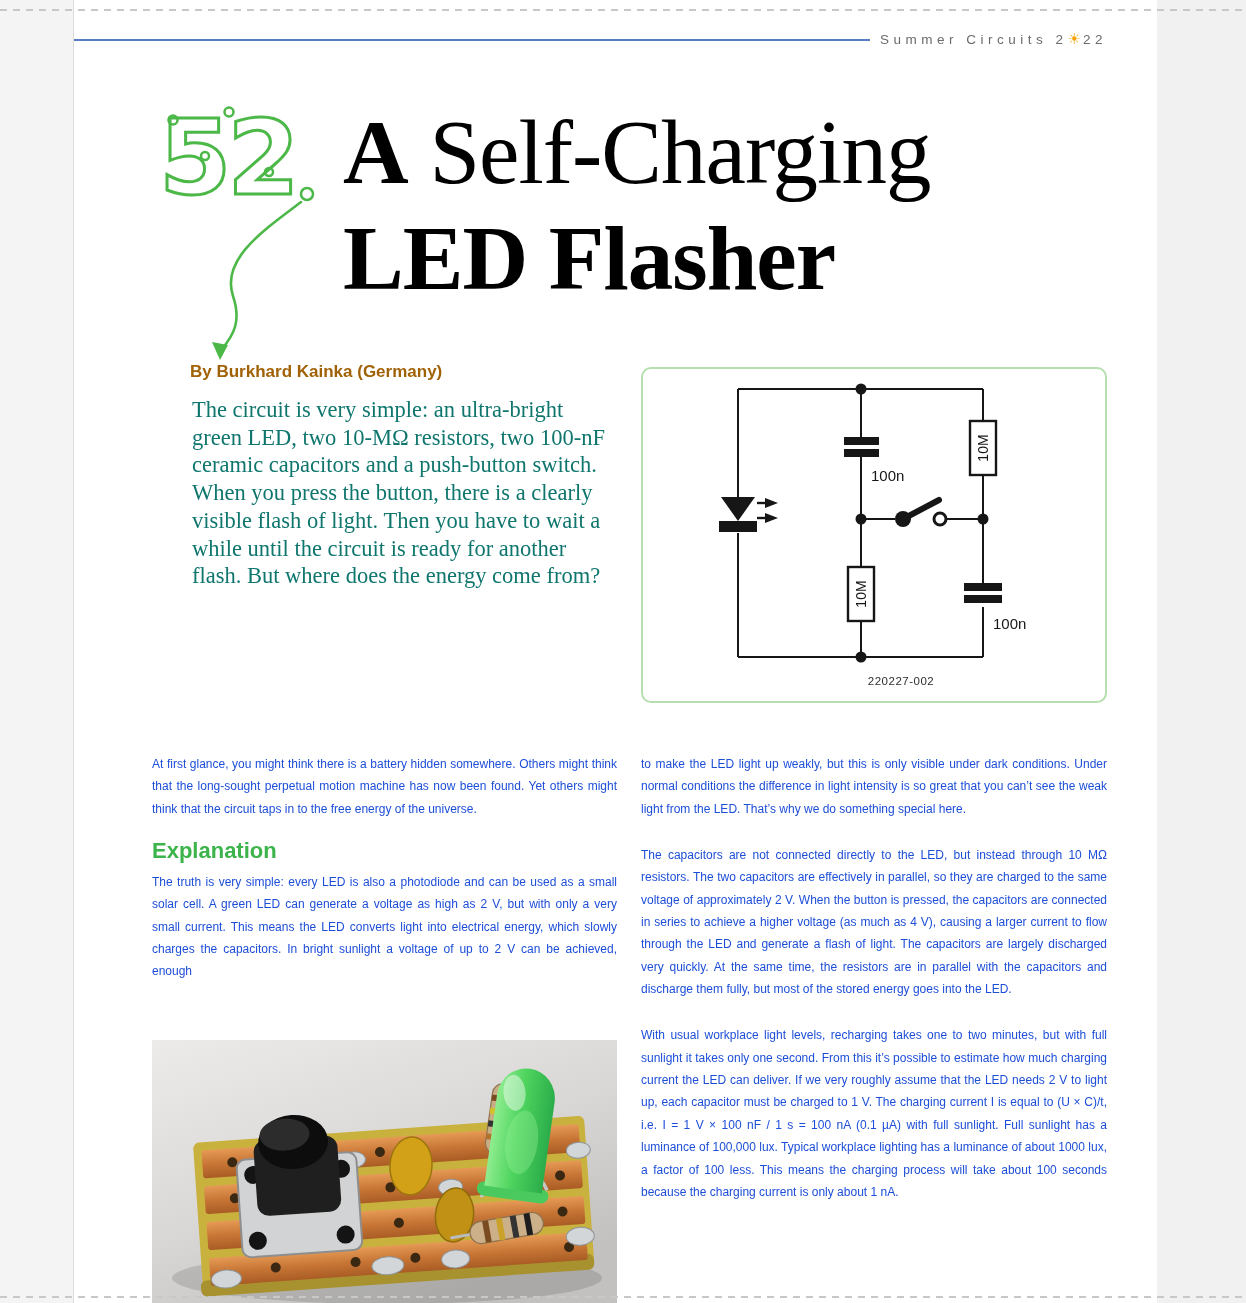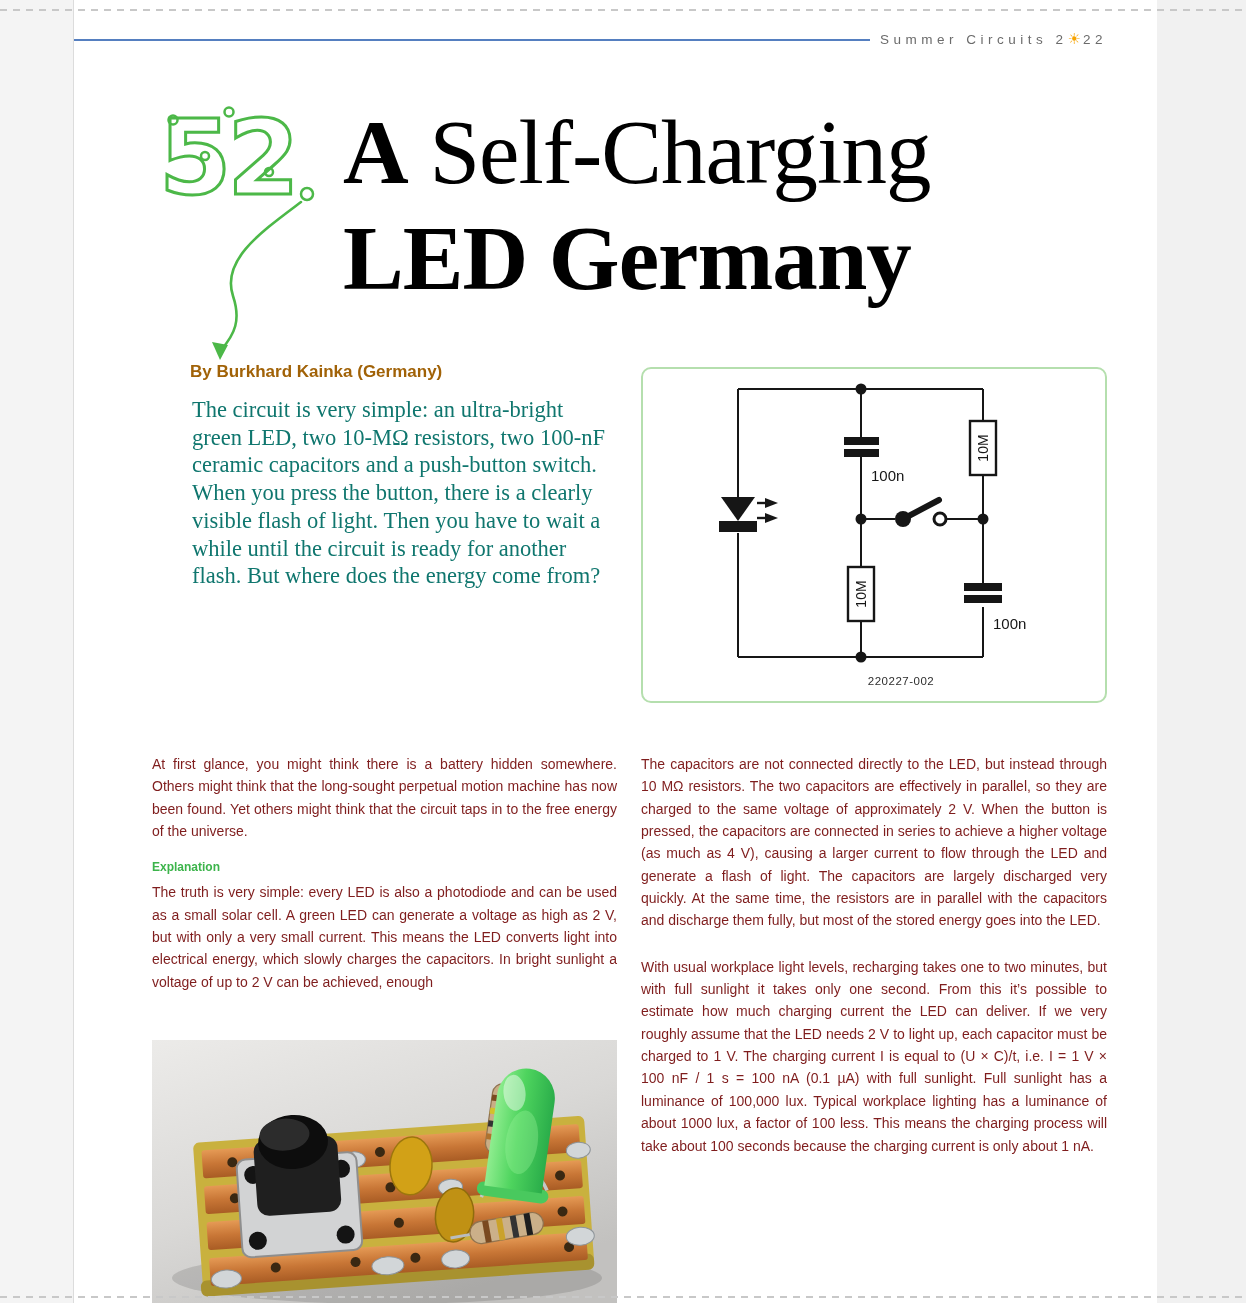--- a/index.html
+++ b/index.html
@@ -31,24 +31,24 @@
     color:#0f766e;}
 
   
   .figure{position:absolute;left:568px;top:367px;width:466px;height:336px;background:#fff;
     border:2px solid #b5dfae;border-radius:10px;box-sizing:border-box;}
   .figure svg{position:absolute;left:0;top:0;}
 
   
   .colL{position:absolute;left:79px;top:753px;width:465px;}
   .colR{position:absolute;left:568px;top:753px;width:466px;}
-  .body-p{margin:0 0 24px 0;font-size:14px;line-height:22.35px;color:#7f1d1d;
+  .body-p{margin:0 0 24px 0;font-size:12px;line-height:22.35px;color:#1d4ed8;
     text-align:justify;}
   .colL .body-p{margin-bottom:18px;}
-  .subhead{margin:14px 0 7px 0;font-size:12px;font-weight:700;color:#3cb44b;}
+  .subhead{margin:14px 0 7px 0;font-size:22px;font-weight:700;color:#3cb44b;}
 
   
   .photo{position:absolute;left:79px;top:1040px;width:465px;height:263px;overflow:hidden;}
 </style>
 </head>
 <body>
 
 <div class="canvas">
   <div class="gutter"></div>
 
@@ -67,21 +67,21 @@
           <circle cx="112" cy="74" r="4" stroke-width="2.5"></circle>
           <circle cx="150" cy="96" r="6" stroke-width="2.5"></circle>
           <path d="M144,104 C104,134 64,162 76,198 C84,222 78,236 64,252" stroke-width="2.6" stroke-linecap="round"></path>
         </g>
         <polygon points="55,244 63,262 71,247" fill="#4cb848"></polygon>
       </svg>
     </div>
 
     <div class="title">
       <div><span class="tb">A</span><span class="tr"> Self-Charging</span></div>
-      <div class="tb">LED Germany</div>
+      <div class="tb">LED Flasher</div>
     </div>
 
     <div class="byline">By Burkhard Kainka (Germany)</div>
 
     <div class="intro">The circuit is very simple: an ultra-bright green LED, two 10-MΩ resistors, two 100-nF ceramic capacitors and a push-button switch. When you press the button, there is a clearly visible flash of light. Then you have to wait a while until the circuit is ready for another flash. But where does the energy come from?</div>
 
     <div class="figure">
       <svg width="462" height="332" viewBox="0 0 462 332">
         <g stroke="#161616" stroke-width="2" fill="none">
 
@@ -141,20 +141,21 @@
       </svg>
     </div>
 
     <div class="colL">
       <p class="body-p">At first glance, you might think there is a battery hidden somewhere. Others might think that the long-sought perpetual motion machine has now been found. Yet others might think that the circuit taps in to the free energy of the universe.</p>
       <h3 class="subhead">Explanation</h3>
       <p class="body-p">The truth is very simple: every LED is also a photodiode and can be used as a small solar cell. A green LED can generate a voltage as high as 2 V, but with only a very small current. This means the LED converts light into electrical energy, which slowly charges the capacitors. In bright sunlight a voltage of up to 2 V can be achieved, enough</p>
     </div>
 
     <div class="colR">
+      <p class="body-p">to make the LED light up weakly, but this is only visible under dark conditions. Under normal conditions the difference in light intensity is so great that you can’t see the weak light from the LED. That’s why we do something special here.</p>
       <p class="body-p">The capacitors are not connected directly to the LED, but instead through 10 MΩ resistors. The two capacitors are effectively in parallel, so they are charged to the same voltage of approximately 2 V. When the button is pressed, the capacitors are connected in series to achieve a higher voltage (as much as 4 V), causing a larger current to flow through the LED and generate a flash of light. The capacitors are largely discharged very quickly. At the same time, the resistors are in parallel with the capacitors and discharge them fully, but most of the stored energy goes into the LED.</p>
       <p class="body-p"><span>With usual workplace light levels, recharging takes one to two minutes, but with full sunlight it takes only one second. From this it’s possible to estimate how much charging current the LED can deliver. If we very roughly assume that the LED needs 2 V to light up, each capacitor must be charged to 1 V. The charging current I is equal to (U × C)/t, i.e. I = 1 V × 100 nF / 1 s = 100 nA (0.1 µA) with full sunlight. Full sunlight has a luminance of 100,000 lux. Typical workplace lighting has a luminance of about 1000 lux, a factor of 100 less. This means the charging process will take about 100 seconds because the charging current is only about 1 nA.</span></p>
     </div>
 
     <div class="photo">
       <svg width="465" height="263" viewBox="0 0 465 263">
         <defs>
           <linearGradient id="pbg" x1="0" y1="0" x2="0.6" y2="1">
             <stop offset="0" stop-color="#ecebe9"></stop>
               <stop offset="0.55" stop-color="#d9d8d6"></stop>

